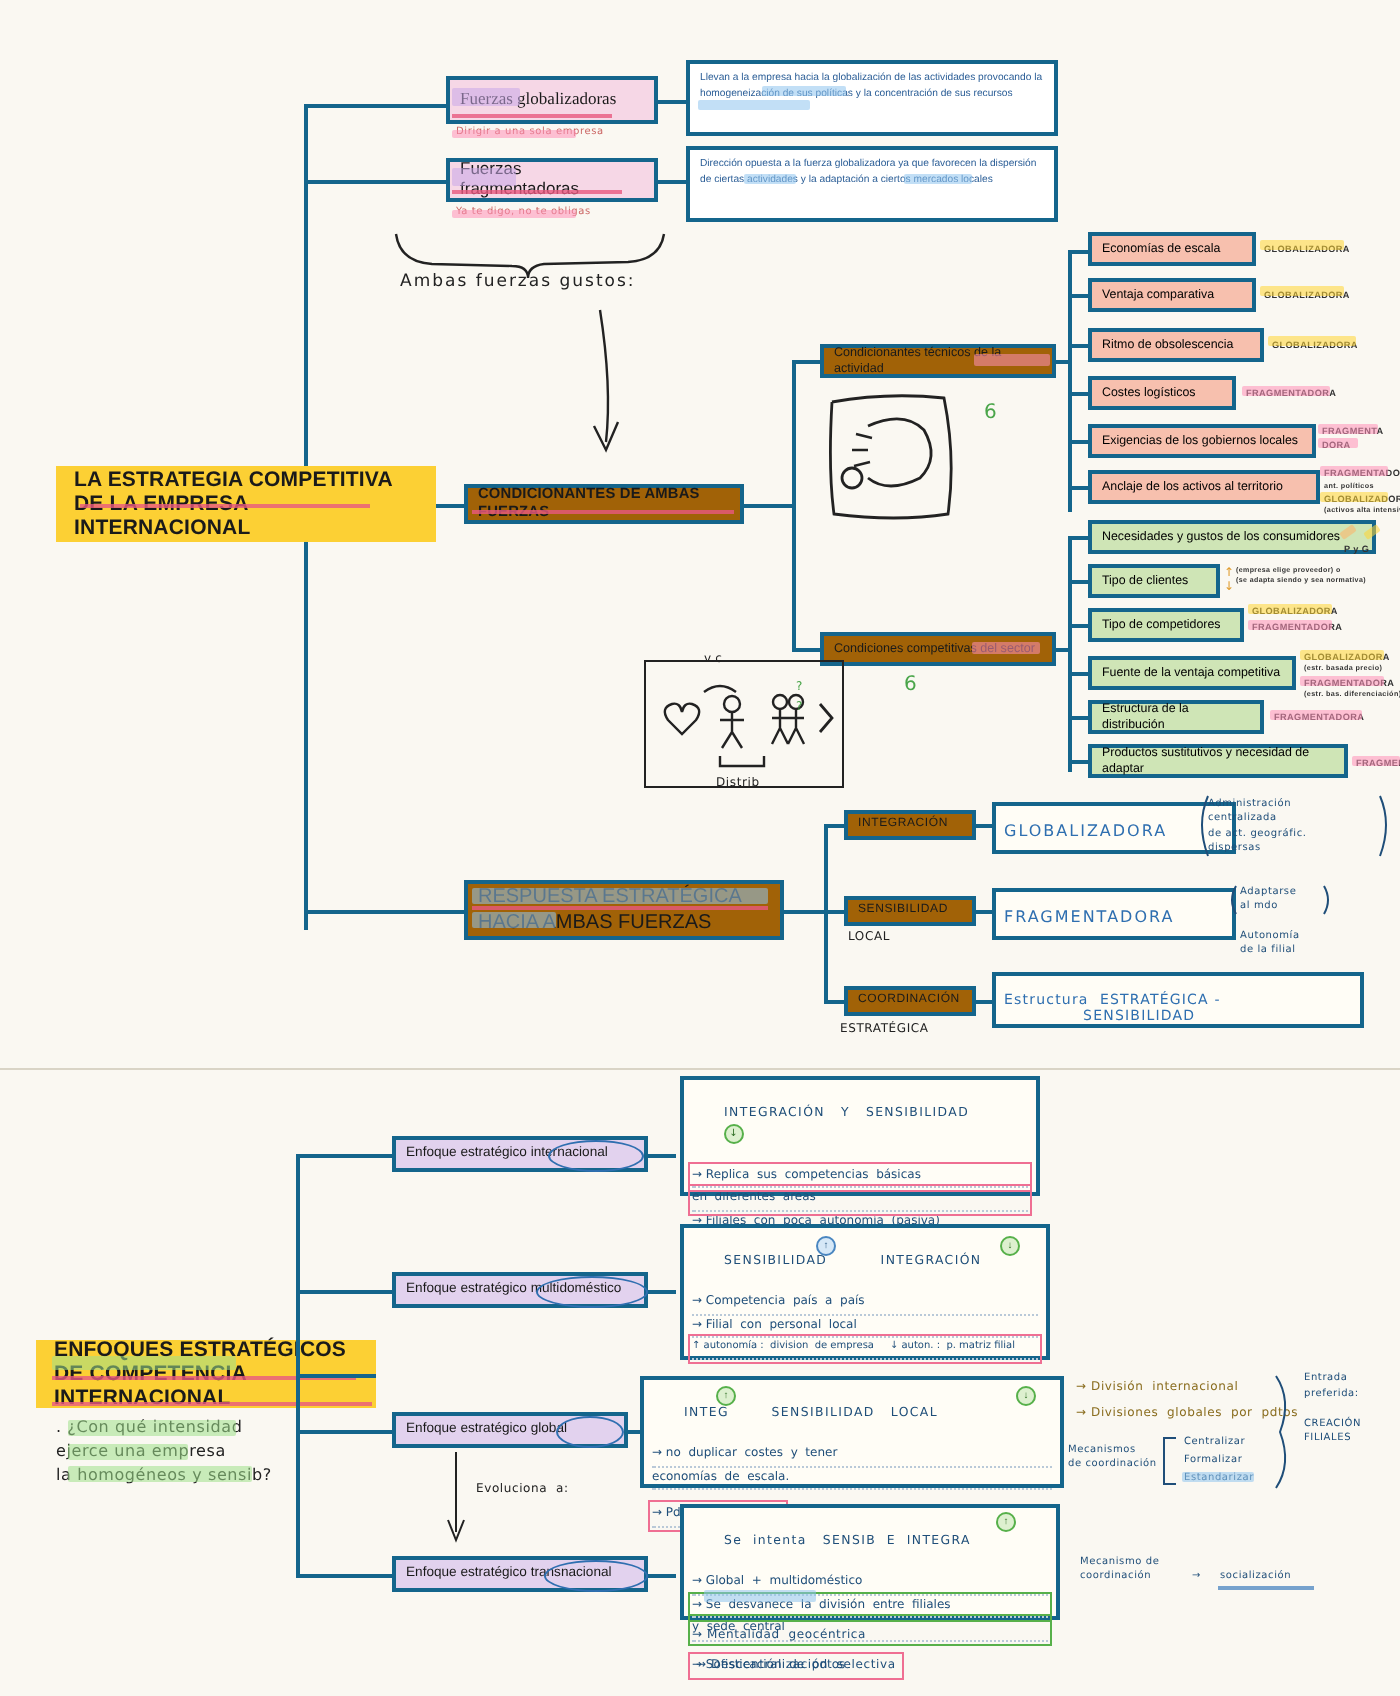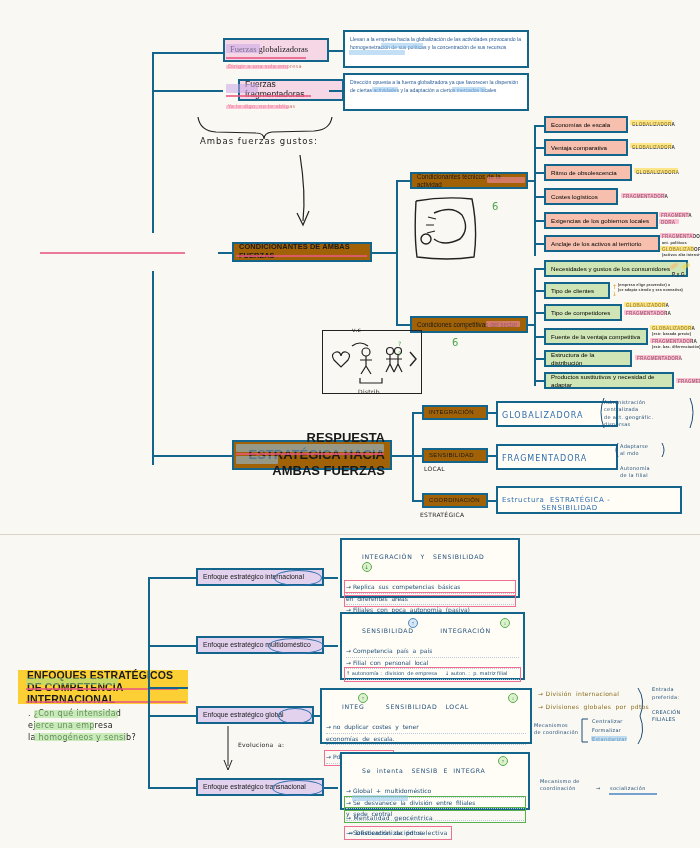--- a/index.html
+++ b/index.html
@@ -87,20 +87,23 @@
     background:transparent;
   }
   .divider{position:absolute;left:0;width:700px;height:1px;background:#d9d4c6;}
   svg{position:absolute;overflow:visible;}
 </style>
 </head>
 <body>
 
 <div class="canvas">
 
+  <div class="box b-title" style="left:28px;top:233px;width:190px;height:38px;">
+    <span>LA ESTRATEGIA COMPETITIVA DE LA EMPRESA INTERNACIONAL</span>
+  </div>
   <div class="underline-p" style="left:40px;top:252px;width:145px;"></div>
 
   <div class="ln-v" style="left:152px;top:52px;height:181px;"></div>
   <div class="ln-v" style="left:152px;top:271px;height:194px;"></div>
 
   <div class="ln-h" style="left:152px;top:52px;width:71px;"></div>
   <div class="box b-pinkfill" style="left:223px;top:38px;width:106px;height:24px;">
     <span style="font-size:8.5px;color:#1a1a1a;font-family:Liberation Serif, serif;">Fuerzas globalizadoras</span>
   </div>
   <div class="hl hl-v" style="left:226px;top:44px;width:34px;height:9px;"></div>
@@ -109,21 +112,21 @@
   <div class="hl hl-p" style="left:226px;top:65px;width:62px;height:4px;"></div>
 
   <div class="ln-h" style="left:329px;top:50px;width:14px;"></div>
   <div class="box b-note" style="left:343px;top:30px;width:186px;height:38px;">
     <span>Llevan a la empresa hacia la globalización de las actividades provocando la homogeneización de sus políticas y la concentración de sus recursos</span>
   </div>
   <div class="hl hl-b" style="left:381px;top:43px;width:42px;height:5px;"></div>
   <div class="hl hl-b" style="left:349px;top:50px;width:56px;height:5px;"></div>
 
   <div class="ln-h" style="left:152px;top:90px;width:71px;"></div>
-  <div class="box b-pinkfill" style="left:238px;top:79px;width:106px;height:22px;">
+  <div class="box b-pinkfill" style="left:223px;top:79px;width:106px;height:22px;">
     <span style="font-size:8.5px;color:#1a1a1a;">Fuerzas fragmentadoras</span>
   </div>
   <div class="hl hl-v" style="left:226px;top:84px;width:32px;height:9px;"></div>
   <div class="underline-p" style="left:226px;top:95px;width:85px;"></div>
   <div class="hw hw-xs" style="left:228px;top:103px;color:#b33;opacity:.75;">Ya te digo, no te obligas</div>
   <div class="hl hl-p" style="left:226px;top:105px;width:62px;height:4px;"></div>
 
   <div class="ln-h" style="left:329px;top:90px;width:14px;"></div>
   <div class="box b-note" style="left:343px;top:73px;width:186px;height:38px;">
     <span>Dirección opuesta a la fuerza globalizadora ya que favorecen la dispersión de ciertas actividades y la adaptación a ciertos mercados locales</span>
@@ -285,21 +288,21 @@
     <path d="M38,48 l0,5 l22,0 l0,-5" fill="none" stroke="#222" stroke-width="1.2"></path>
   </svg>
   <div class="hw hw-sm hw-dark" style="left:352px;top:326px;">v.c</div>
   <div class="hw hw-sm hw-dark" style="left:358px;top:388px;">Distrib</div>
   <div class="hw" style="left:398px;top:340px;color:#4aa54a;font-size:6px;">?</div>
   <div class="hw" style="left:398px;top:350px;color:#4aa54a;font-size:6px;">?</div>
   <div class="hw" style="left:452px;top:336px;color:#4aa54a;font-size:10px;">6</div>
 
   <div class="ln-h" style="left:152px;top:455px;width:80px;"></div>
   <div class="box b-white" style="left:232px;top:440px;width:160px;height:30px;">
-    <span style="font-size:13px;font-weight:700;color:#1a1a1a;line-height:1.3;text-align:right;">RESPUESTA ESTRATÉGICA HACIA AMBAS FUERZAS</span>
+    <span style="font-size:10px;font-weight:400;color:#1a1a1a;line-height:1.3;">RESPUESTA ESTRATÉGICA HACIA AMBAS FUERZAS</span>
   </div>
   <div class="hl hl-b" style="left:236px;top:444px;width:148px;height:8px;"></div>
   <div class="hl hl-b" style="left:236px;top:456px;width:42px;height:8px;"></div>
   <div class="underline-p" style="left:236px;top:453px;width:148px;"></div>
 
   <div class="ln-h" style="left:392px;top:455px;width:20px;"></div>
   <div class="ln-v" style="left:412px;top:412px;height:88px;"></div>
 
   <div class="ln-h" style="left:412px;top:412px;width:10px;"></div>
   <div class="box b-white" style="left:422px;top:405px;width:66px;height:15px;">

